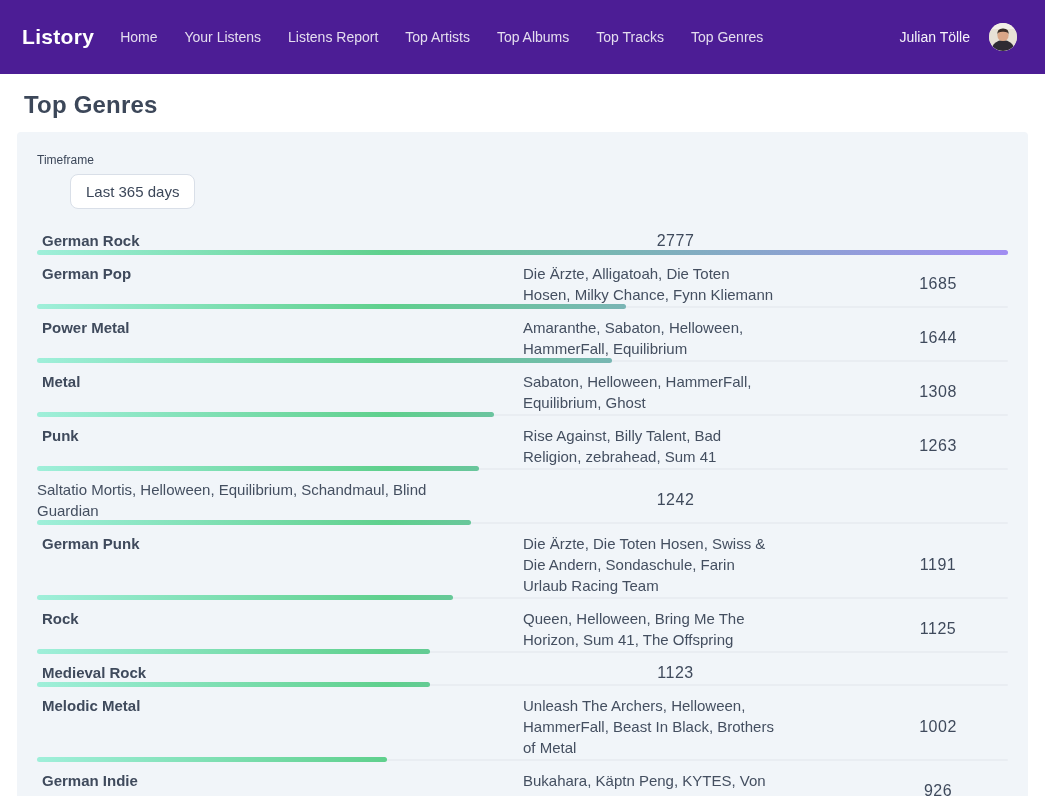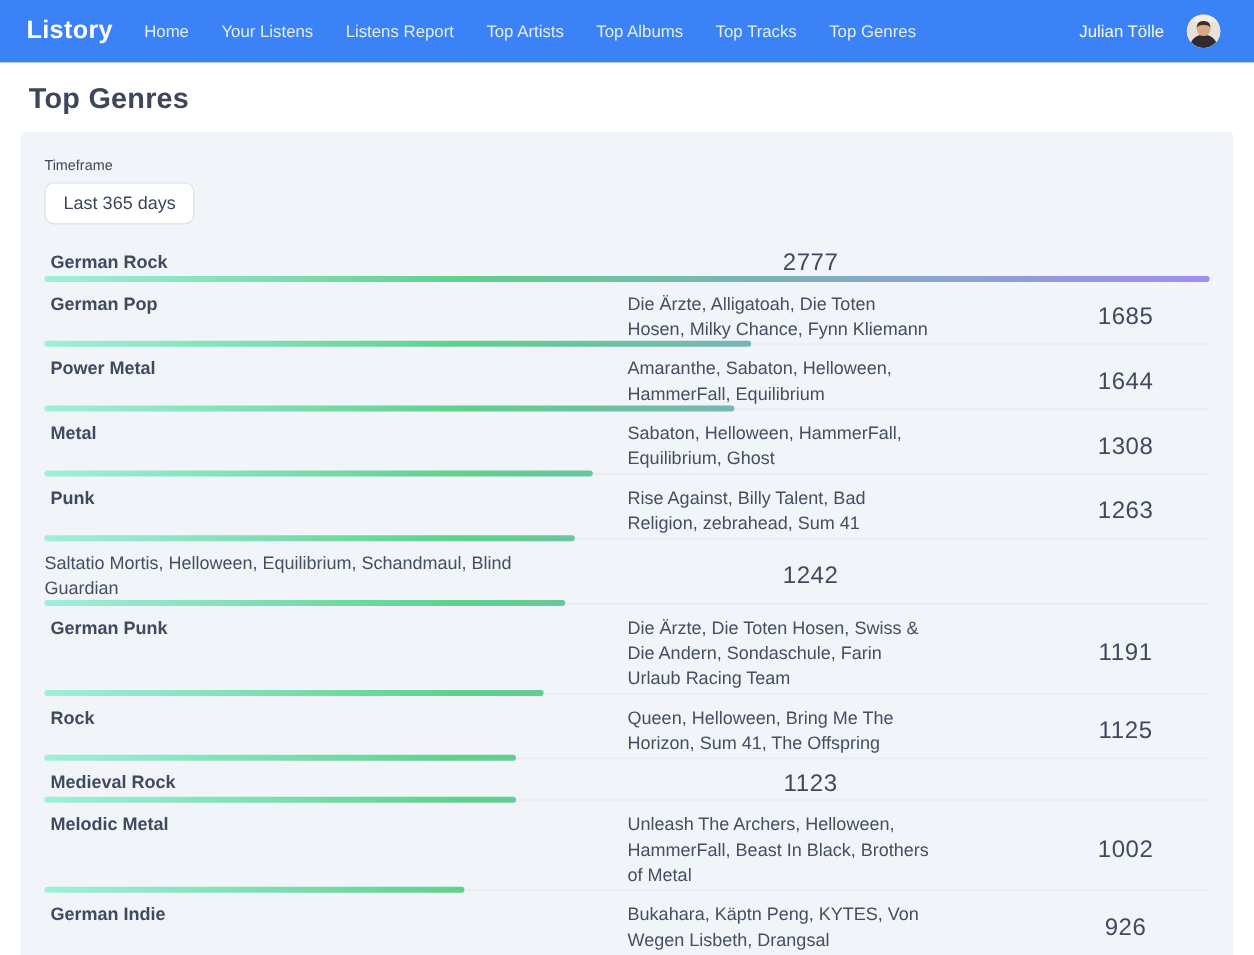--- a/index.html
+++ b/index.html
@@ -5,22 +5,22 @@
   * { box-sizing: border-box; margin: 0; padding: 0; }
   html, body { width: 1045px; height: 796px; overflow: hidden; }
   body {
     font-family: "Liberation Sans", sans-serif;
     background: #ffffff;
     color: #3f4a5c;
   }
 
   
   .navbar {
-    height: 52px;
-    background: #3b82f6;
+    height: 74px;
+    background: #4c1d95;
     display: flex;
     align-items: center;
     padding: 0 28px 0 22px;
   }
   .brand {
     color: #ffffff;
     font-size: 21px;
     font-weight: 700;
     letter-spacing: 0.3px;
     margin-right: 26px;
@@ -66,20 +66,21 @@
   }
   .tf-select {
     background: #ffffff;
     border: 1px solid #d9dfe8;
     border-radius: 8px;
     padding: 8px 15px;
     font-family: "Liberation Sans", sans-serif;
     font-size: 15px;
     color: #3c4759;
     cursor: pointer;
+    margin-left: 33px;
   }
 
   
   .table { margin-top: 13px; }
   .row {
     position: relative;
     display: grid;
     grid-template-columns: 446px 1fr 140px;
     padding: 8px 0 4px;
     align-items: start;
@@ -92,21 +93,21 @@
     padding-left: 5px;
     line-height: 21px;
   }
   .cell-artists {
     font-size: 15px;
     color: #444f60;
     line-height: 21px;
     padding-right: 52px;
   }
   .cell-count {
-    font-size: 20px;
+    font-size: 16px;
     color: #3f4a5c;
     align-self: center;
     justify-self: center;
     letter-spacing: 0.5px;
   }
   .track {
     position: absolute;
     left: 0; right: 0; bottom: 0;
     height: 5px;
   }

